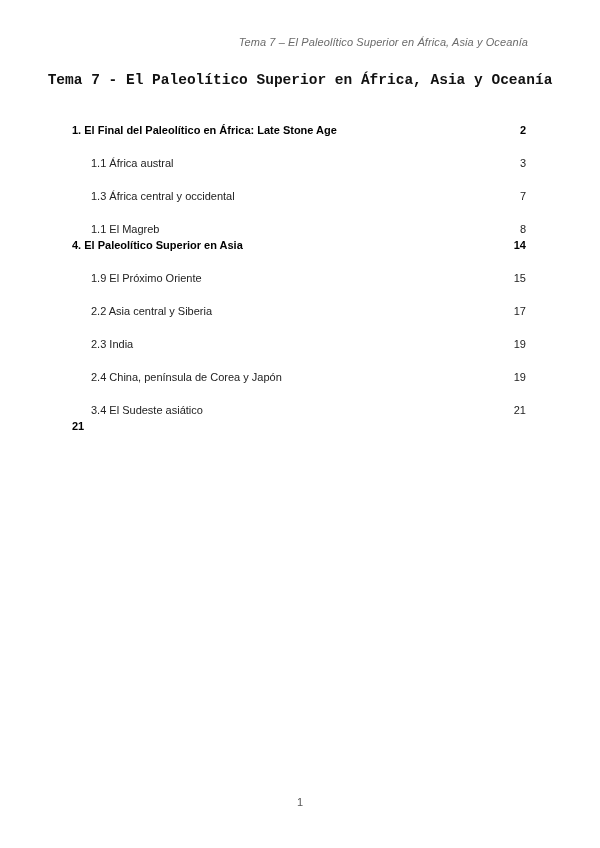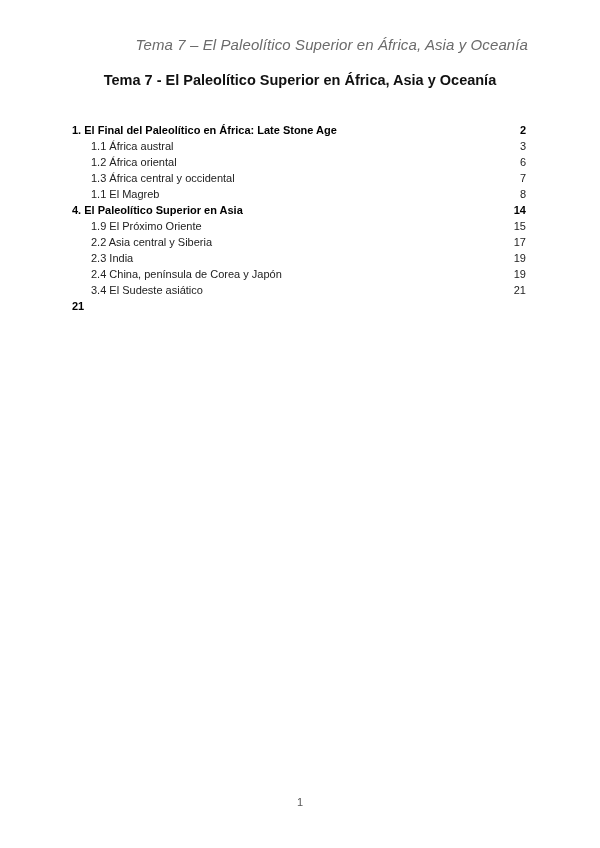--- a/index.html
+++ b/index.html
@@ -3,36 +3,36 @@
   <meta charset="utf-8">
   <style>
     html, body { margin: 0; padding: 0; }
     body {
       width: 600px; height: 848px; background: #ffffff;
       position: relative; overflow: hidden;
       font-family: "Liberation Sans", sans-serif; color: #000;
     }
     .running-header {
       position: absolute; right: 72px; top: 36px;
-      font-size: 15px; font-style: italic; color: #6b6b6b;
+      font-size: 11px; font-style: italic; color: #6b6b6b;
       letter-spacing: 0.1px;
     }
     .doc-title {
       position: absolute; left: 0; right: 0; top: 72px;
-      text-align: center; font-size: 14.5px; font-weight: bold; color: #111;
+      text-align: center; font-size: 14.5px; font-weight: bold; color: #111; font-family: Liberation Mono, monospace;
     }
     .toc {
       position: absolute; left: 72px; width: 454px; top: 122px;
     }
     .toc-row {
       display: flex; justify-content: space-between; align-items: flex-start;
       height: 16px; line-height: 16px; font-size: 11px;
     }
     .toc-row.level-1 { font-weight: bold; }
-    .toc-row.level-2 { padding-left: 19px; color: #222; }
+    .toc-row.level-2 { padding-left: 19px; color: #222; margin-top: 17px; }
     .toc-row .page { text-align: right; }
     .page-number {
       position: absolute; left: 0; right: 0; top: 796px;
       text-align: center; font-size: 11px; color: #555;
     }
   </style>
 </head>
 <body>
 
 <div class="running-header">Tema 7 – El Paleolítico Superior en África, Asia y Oceanía</div>
@@ -40,24 +40,20 @@
 <div class="doc-title">Tema 7 - El Paleolítico Superior en África, Asia y Oceanía</div>
 
 <div class="toc">
   <div class="toc-row level-1">
       <span>1. El Final del Paleolítico en África: Late Stone Age</span>
       <span class="page">2</span>
     </div>
   <div class="toc-row level-2">
       <span>1.1 África austral</span>
       <span class="page">3</span>
-    </div>
-  <div class="toc-row level-2">
-      <span>1.2 África oriental</span>
-      <span class="page">6</span>
     </div>
   <div class="toc-row level-2">
       <span>1.3 África central y occidental</span>
       <span class="page">7</span>
     </div>
   <div class="toc-row level-2">
       <span>1.1 El Magreb</span>
       <span class="page">8</span>
     </div>
   <div class="toc-row level-1">

